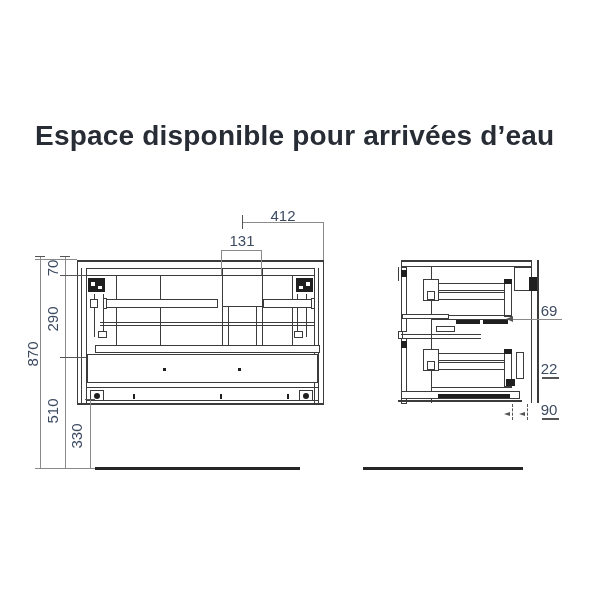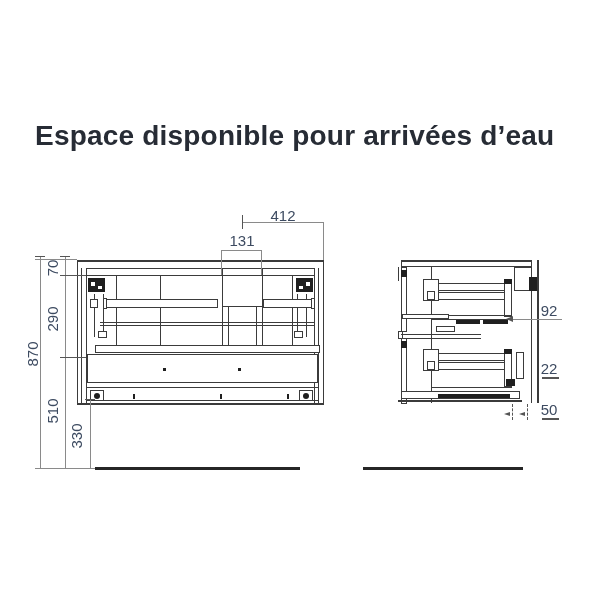--- a/index.html
+++ b/index.html
@@ -164,28 +164,28 @@
     <div class="ln" style="left:431px;top:339px;width:81px;height:1px;"></div>
     <div class="box" style="left:401px;top:343px;width:119px;height:8px;">
       <div class="dark" style="left:36px;top:2px;width:72px;height:4px;"></div>
     </div>
     <div class="ln" style="left:398px;top:352px;width:124px;height:2px;"></div>
 
     <div class="floor" style="left:363px;top:419px;width:160px;"></div>
   </div>
 
   <div>
-    <div class="dim" style="left:549px;top:262px;">92</div>
+    <div class="dim" style="left:549px;top:262px;">69</div>
     <div class="dln" style="left:512px;top:271px;width:50px;height:1px;"></div>
     <div class="arrL" style="left:506px;top:268px;"></div>
 
     <div class="dim" style="left:549px;top:320px;">22</div>
     <div class="tick" style="left:542px;top:329px;width:17px;height:2px;"></div>
 
-    <div class="dim" style="left:549px;top:361px;">50</div>
+    <div class="dim" style="left:549px;top:361px;">90</div>
     <div class="tick" style="left:542px;top:370px;width:17px;height:2px;"></div>
     <div class="dash" style="left:512px;top:356px;height:16px;"></div>
     <div class="dash" style="left:527px;top:356px;height:16px;"></div>
     <div class="arrL" style="left:504px;top:364px;border-right-width:6px;border-top-width:2.5px;border-bottom-width:2.5px;"></div>
     <div class="arrL" style="left:519px;top:364px;border-right-width:6px;border-top-width:2.5px;border-bottom-width:2.5px;"></div>
   </div>
 
 </div>
 
 </body></html>

